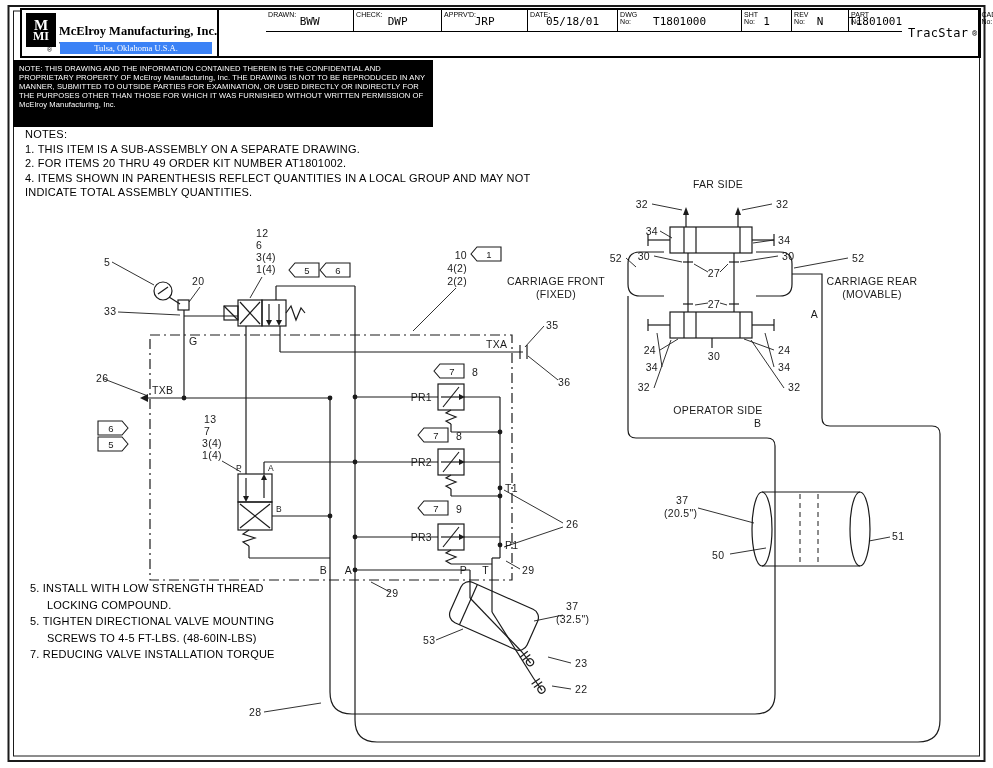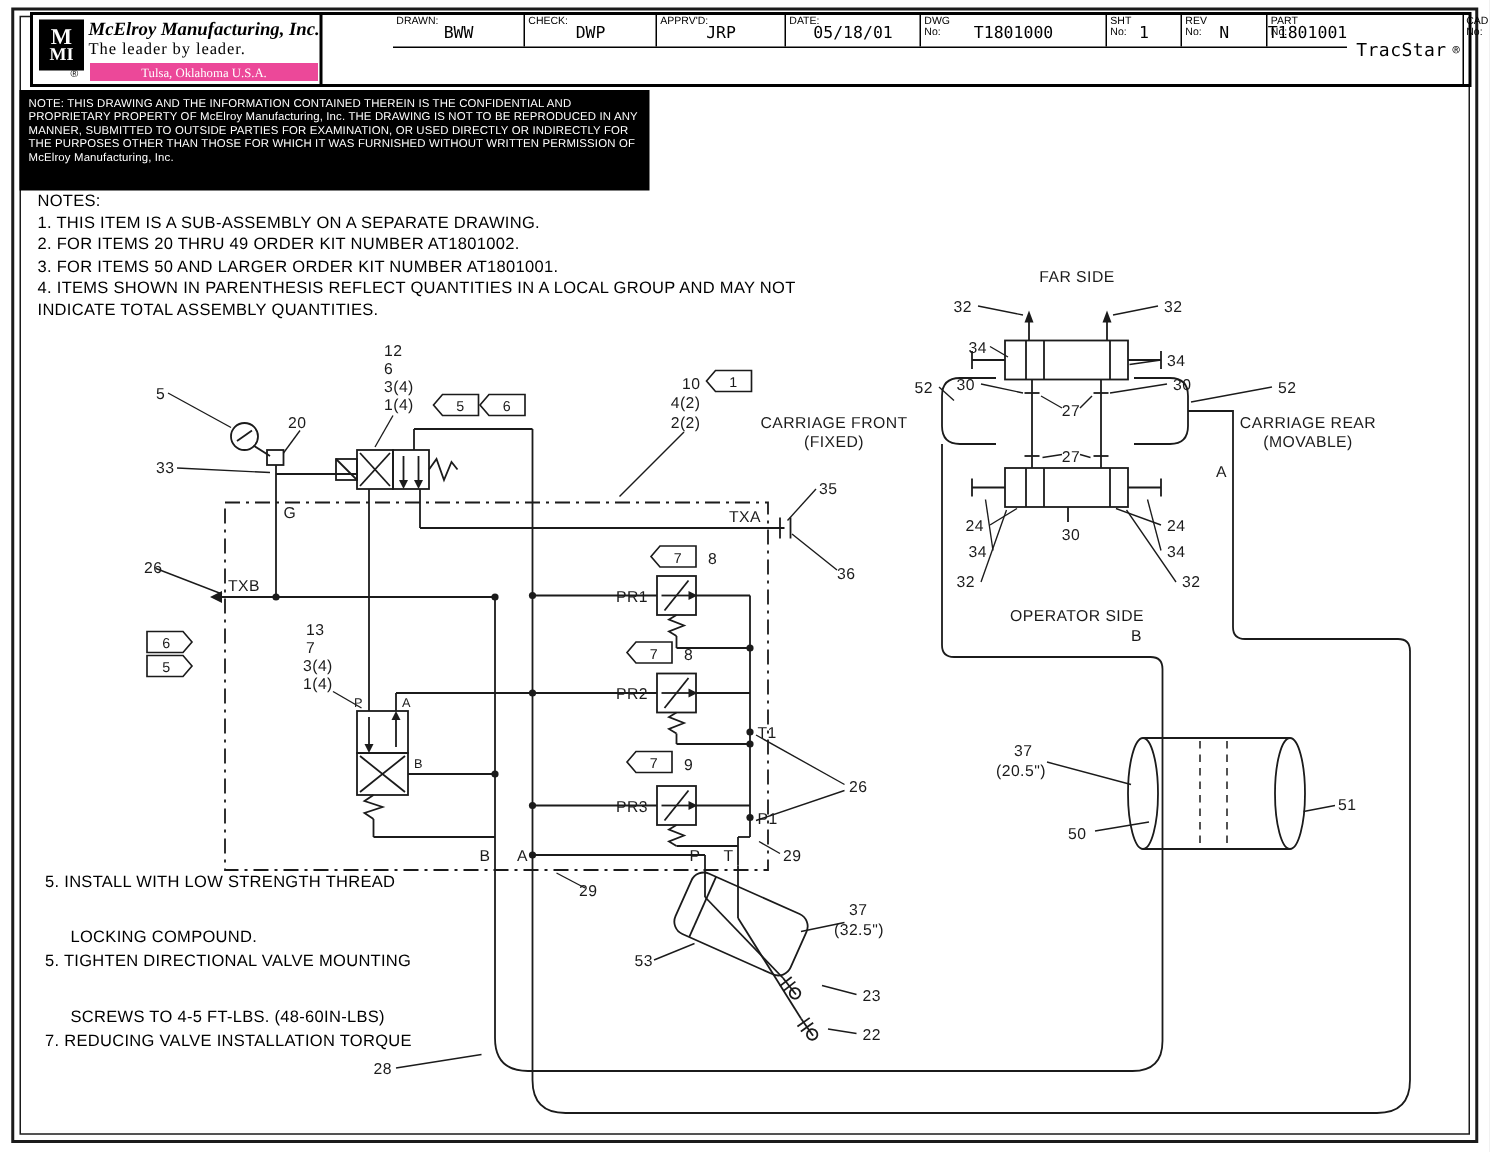--- a/index.html
+++ b/index.html
@@ -16,40 +16,40 @@
   .schem text.sm{font-size:8.5px;}
   .schem text.tagtxt{font-size:9.5px;text-anchor:middle;}
   .schem text.mid{text-anchor:middle;}
   .schem text.end{text-anchor:end;}
 
   .titleblock{position:absolute;left:20px;top:8px;width:961px;height:50px;border:2px solid #000;display:flex;background:#fff;z-index:2;box-sizing:border-box;}
   .logo-cell{width:220px;border-right:2px solid #000;position:relative;box-sizing:border-box;}
   .logo-mark{position:absolute;left:4px;top:3px;width:30px;height:34px;background:#000;color:#fff;font-family:"Liberation Serif",serif;font-weight:700;display:flex;flex-direction:column;align-items:center;justify-content:center;line-height:0.85;}
   .lm-top{font-size:15px;}
   .lm-bot{font-size:12px;}
-  .company{margin-left:37px;margin-top:2px;font-family:"Liberation Serif",serif;font-weight:700;font-size:12.5px;white-space:nowrap;font-style:italic;}
+  .company{margin-left:37px;margin-top:14px;font-family:"Liberation Serif",serif;font-weight:700;font-size:12.5px;white-space:nowrap;}
   .tagline{margin-left:37px;font-family:"Liberation Serif",serif;font-size:11px;letter-spacing:0.6px;}
-  .locbar{position:absolute;left:38px;bottom:2px;width:152px;background:#ec4899;color:#fff;font-family:"Liberation Serif",serif;font-size:8.5px;text-align:center;padding:1px 0;}
+  .locbar{position:absolute;left:38px;bottom:2px;width:152px;background:#3b82f6;color:#fff;font-family:"Liberation Serif",serif;font-size:8.5px;text-align:center;padding:1px 0;}
   .regmark{position:absolute;left:25px;bottom:3px;font-size:7px;}
   .tb-main{flex:1;display:flex;flex-direction:row;padding-left:47px;}
   .tb-row1{display:flex;height:21px;border-bottom:1.5px solid #000;}
   .tb-row2{display:flex;flex:1;}
   .tb-cell{position:relative;border-right:1.5px solid #000;height:100%;box-sizing:border-box;}
   .wA{width:88px}.wB{width:88px}.wC{width:86px}.wD{width:90px}.wE{width:124px}.wF{width:50px}.wG{width:57px}.wH{flex:1;border-right:none!important;}
   .cl{position:absolute;top:1px;left:2px;font-size:7px;line-height:1.05;white-space:pre-line;letter-spacing:0;}
   .cv{display:flex;align-items:center;justify-content:center;height:100%;font-family:"DejaVu Sans Mono",monospace;font-size:11px;padding-top:2px;box-sizing:border-box;}
   .tb-title{flex:1;border-right:1.5px solid #000;display:flex;align-items:center;padding-left:6px;font-family:"DejaVu Sans Mono",monospace;font-size:12px;letter-spacing:0.3px;box-sizing:border-box;text-align:right;}
   .tb-title sup{font-size:8px;margin:0 1px 0 4px;}
   .tb-cad{width:152px;border-right:none;}
 
   .notice{position:absolute;left:13px;top:60px;width:420px;background:#000;color:#fff;font-size:7.6px;line-height:1.2;padding:4px 6px 17px;letter-spacing:0.1px;z-index:2;box-sizing:border-box;}
   .notes{position:absolute;left:25px;top:111px;font-size:11px;line-height:1.32;letter-spacing:0.2px;z-index:2;margin-top:16px;}
   .notes .nitem{white-space:pre-line;}
   .bnotes{position:absolute;left:30px;top:580px;font-size:11px;line-height:1.5;letter-spacing:0.2px;z-index:2;}
-  .bnotes .cont{padding-left:17px;margin-top:20px;}
+  .bnotes .cont{padding-left:17px;}
 </style>
 </head>
 <body>
 
 <div class="page">
 
   <svg class="schem" viewBox="0 0 993 768">
     <g>
       <rect x="8.5" y="6" width="976" height="755" style="stroke-width:2"></rect>
       <rect x="13.5" y="11" width="966" height="745" style="stroke-width:1"></rect>
@@ -427,21 +427,20 @@
       </div>
     </div>
   </header>
 
   <div class="notice">NOTE: THIS DRAWING AND THE INFORMATION CONTAINED THEREIN IS THE CONFIDENTIAL AND PROPRIETARY PROPERTY OF McElroy Manufacturing, Inc. THE DRAWING IS NOT TO BE REPRODUCED IN ANY MANNER, SUBMITTED TO OUTSIDE PARTIES FOR EXAMINATION, OR USED DIRECTLY OR INDIRECTLY FOR THE PURPOSES OTHER THAN THOSE FOR WHICH IT WAS FURNISHED WITHOUT WRITTEN PERMISSION OF McElroy Manufacturing, Inc.</div>
 
   <div class="notes">
     <div>NOTES:</div>
     <div class="nitem">1. THIS ITEM IS A SUB-ASSEMBLY ON A SEPARATE DRAWING.</div>
     <div class="nitem">2. FOR ITEMS 20 THRU 49 ORDER KIT NUMBER AT1801002.</div>
-    <div class="nitem">3. FOR ITEMS 50 AND LARGER ORDER KIT NUMBER AT1801001.</div>
     <div class="nitem">4. ITEMS SHOWN IN PARENTHESIS REFLECT QUANTITIES IN A LOCAL GROUP AND MAY NOT
 INDICATE TOTAL ASSEMBLY QUANTITIES.</div>
   </div>
 
   <div class="bnotes">
     <div>5. INSTALL WITH LOW STRENGTH THREAD</div>
     <div class="cont">LOCKING COMPOUND.</div>
     <div>5. TIGHTEN DIRECTIONAL VALVE MOUNTING</div>
     <div class="cont">SCREWS TO 4-5 FT-LBS. (48-60IN-LBS)</div>
     <div>7. REDUCING VALVE INSTALLATION TORQUE</div>

